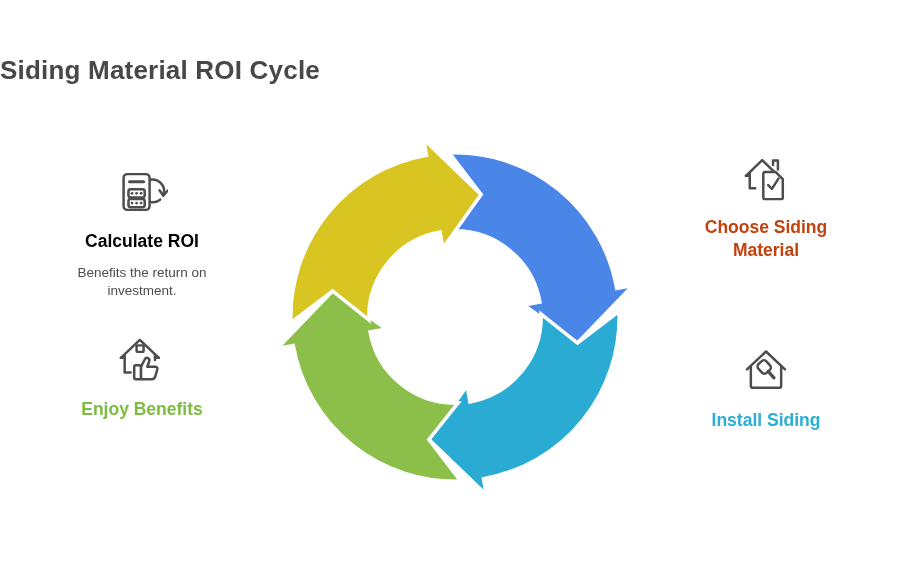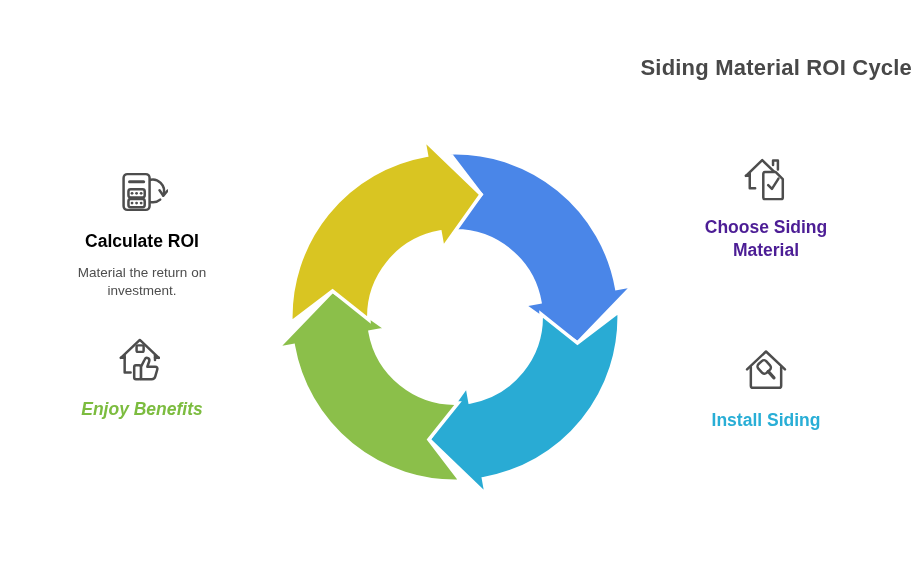--- a/index.html
+++ b/index.html
@@ -1,34 +1,34 @@
 <!DOCTYPE html>
 <html><head>
 <meta charset="utf-8">
 <style>
   html,body{margin:0;padding:0;}
   body{
     width:912px;height:576px;background:#ffffff;position:relative;overflow:hidden;
     font-family:"Liberation Sans", sans-serif;
   }
   .page-title{
-    position:absolute;top:55px;left:0;width:912px;text-align:right;
-    font-size:22px;font-weight:bold;color:#484848;letter-spacing:.2px;
+    position:absolute;top:55px;left:0;width:912px;text-align:left;
+    font-size:26px;font-weight:bold;color:#484848;letter-spacing:.2px;
   }
   .step{position:absolute;width:200px;text-align:center;}
   .step .icon{height:52px;display:flex;align-items:center;justify-content:center;}
   .step h2{font-size:17.5px;font-weight:bold;margin:12px auto 11px;line-height:23px;}
   .step p{font-size:13.5px;color:#4d4d4d;line-height:18px;margin:0 auto;width:185px;}
   .step-calculate{left:42px;top:166px;}
   .step-enjoy{left:42px;top:334px;}
   .step-choose{left:666px;top:152px;}
   .step-install{left:666px;top:345px;}
   .step-calculate h2{color:#000000;}
-  .step-enjoy h2{color:#7cbc3f;font-style:italic;}
-  .step-choose h2{color:#4c1d95;max-width:160px;}
+  .step-enjoy h2{color:#7cbc3f;}
+  .step-choose h2{color:#c2410c;max-width:160px;}
   .step-install h2{color:#29aed6;}
   .cycle{position:absolute;left:260px;top:122px;width:390px;height:390px;}
   .cycle path.arrow{stroke:#ffffff;stroke-width:3.5;stroke-linejoin:miter;}
   .ic{stroke:#4d4d4d;fill:none;stroke-width:2.3;stroke-linecap:round;stroke-linejoin:round;}
   .ic-fill{fill:#ffffff;}
   .ic-dot{fill:#4d4d4d;stroke:none;}
 </style>
 </head>
 <body>
 
@@ -59,21 +59,21 @@
         <circle class="ic-dot" cx="14.8" cy="25.2" r="1.3"></circle>
         <circle class="ic-dot" cx="19" cy="25.2" r="1.3"></circle>
         <circle class="ic-dot" cx="23.2" cy="25.2" r="1.3"></circle>
         <circle class="ic-dot" cx="14.8" cy="34.2" r="1.3"></circle>
         <circle class="ic-dot" cx="19" cy="34.2" r="1.3"></circle>
         <circle class="ic-dot" cx="23.2" cy="34.2" r="1.3"></circle>
       </g>
     </svg>
   </div>
   <h2>Calculate ROI</h2>
-  <p>Material the return on investment.</p>
+  <p>Benefits the return on investment.</p>
 </div>
 
 <div class="step step-enjoy">
   <div class="icon">
     <svg width="52" height="52" viewBox="0 0 48 48">
       <g class="ic">
         <path d="M 4.5 22 L 22 5.5 L 39.5 22"></path>
         <path d="M 4.5 22 H 8 M 36 22 H 39.5"></path>
         <rect x="19" y="10.5" width="6.5" height="6" rx="1.2"></rect>
         <path d="M 8 19.5 V 35.5 H 13.5"></path>

